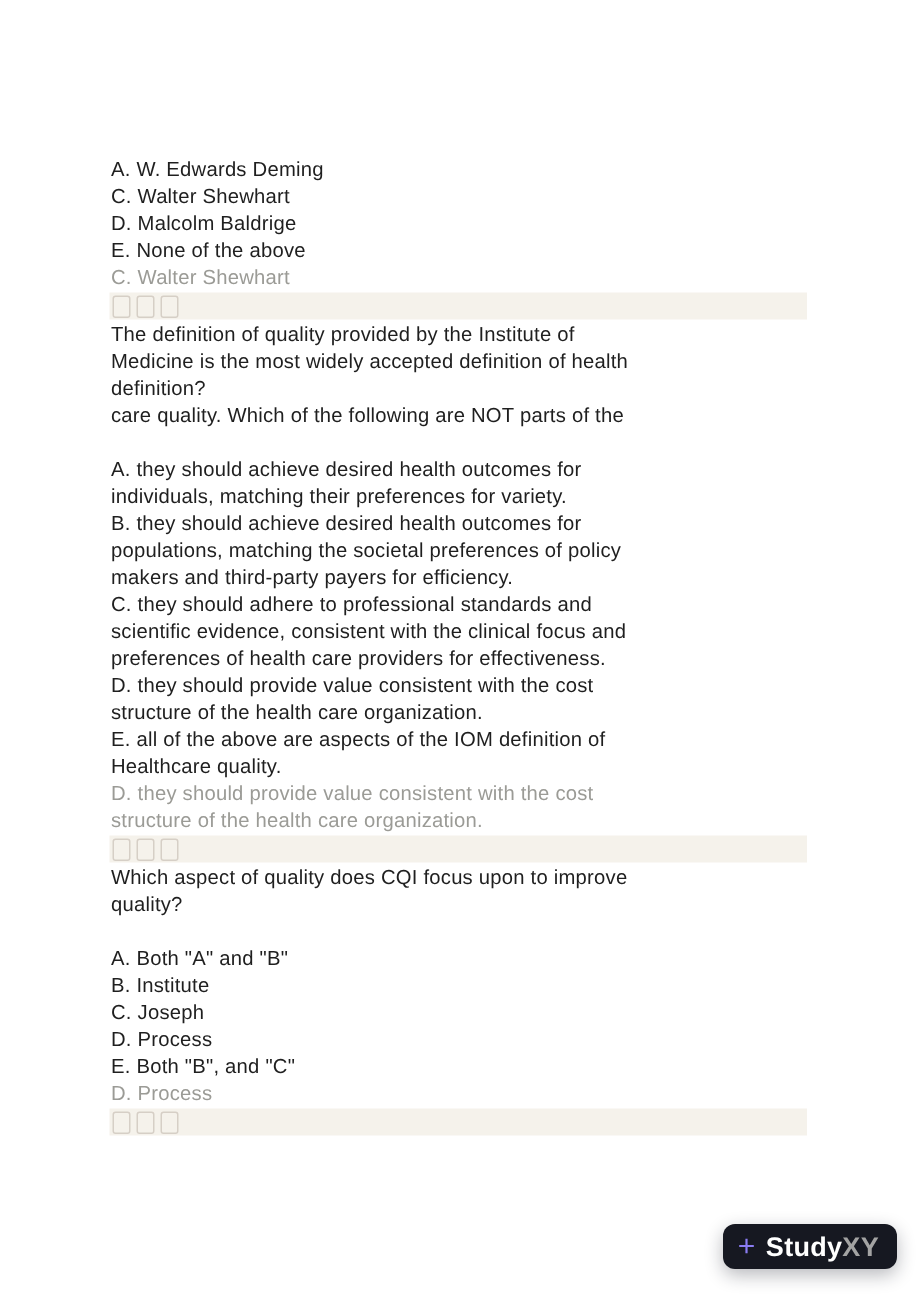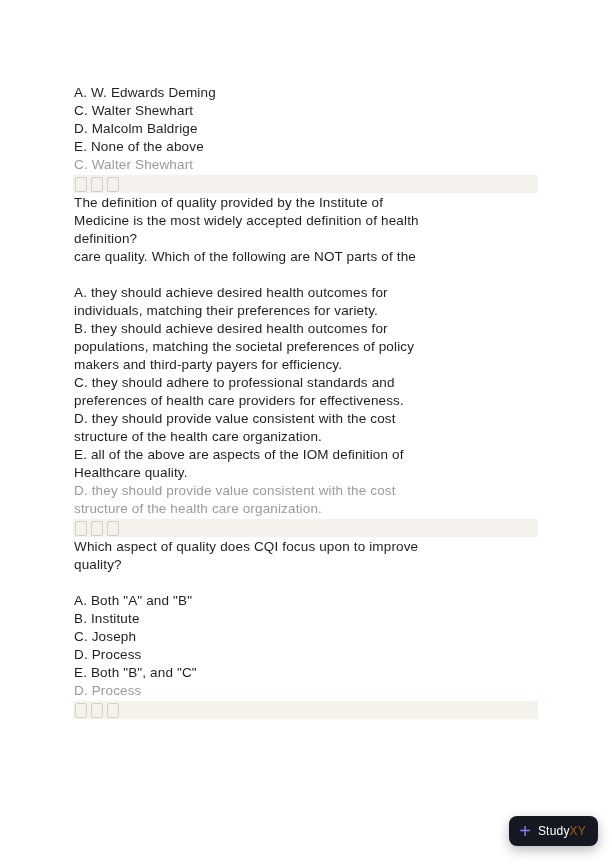--- a/index.html
+++ b/index.html
@@ -7,21 +7,21 @@
     width: 612px;
     height: 865px;
     background: #ffffff;
     position: relative;
     overflow: hidden;
     font-family: "Liberation Sans", "DejaVu Sans", sans-serif;
   }
   #quiz-content {
     position: absolute;
     left: 74px;
-    top: 84px;
+    top: 104px;
     width: 470px;
   }
   .line {
     font-size: 13.5px;
     line-height: 18px;
     color: #1f1f1f;
     letter-spacing: 0.15px;
     white-space: pre;
   }
   .line.answer {
@@ -61,27 +61,27 @@
     cursor: pointer;
   }
   #brand-badge .plus {
     color: #8a7cf2;
     font-size: 20px;
     font-weight: 400;
     line-height: 26px;
     margin-right: 7px;
   }
   #brand-badge .name {
-    font-size: 12px;
-    font-weight: normal;
+    font-size: 18px;
+    font-weight: bold;
     letter-spacing: 0.2px;
     text-align: center;
   }
   #brand-badge .name-primary { color: #ffffff; }
-  #brand-badge .name-accent  { color: #a16207; }
+  #brand-badge .name-accent  { color: #a3a3a3; }
 </style>
 </head>
 <body>
 
 <div id="quiz-content">
     <div class="line">A. W. Edwards Deming</div>
     <div class="line">C. Walter Shewhart</div>
     <div class="line">D. Malcolm Baldrige</div>
     <div class="line">E. None of the above</div>
     <div class="line answer">C. Walter Shewhart</div>
@@ -94,20 +94,21 @@
     <div class="line">Medicine is the most widely accepted definition of health</div>
     <div class="line">definition?</div>
     <div class="line">care quality. Which of the following are NOT parts of the</div>
     <div class="spacer"></div>
     <div class="line">A. they should achieve desired health outcomes for</div>
     <div class="line">individuals, matching their preferences for variety.</div>
     <div class="line">B. they should achieve desired health outcomes for</div>
     <div class="line">populations, matching the societal preferences of policy</div>
     <div class="line">makers and third-party payers for efficiency.</div>
     <div class="line">C. they should adhere to professional standards and</div>
+    <div class="line">scientific evidence, consistent with the clinical focus and</div>
     <div class="line">preferences of health care providers for effectiveness.</div>
     <div class="line">D. they should provide value consistent with the cost</div>
     <div class="line">structure of the health care organization.</div>
     <div class="line">E. all of the above are aspects of the IOM definition of</div>
     <div class="line">Healthcare quality.</div>
     <div class="line answer">D. they should provide value consistent with the cost</div>
     <div class="line answer">structure of the health care organization.</div>
     <div class="separator">
       <span class="square"></span>
       <span class="square"></span>

